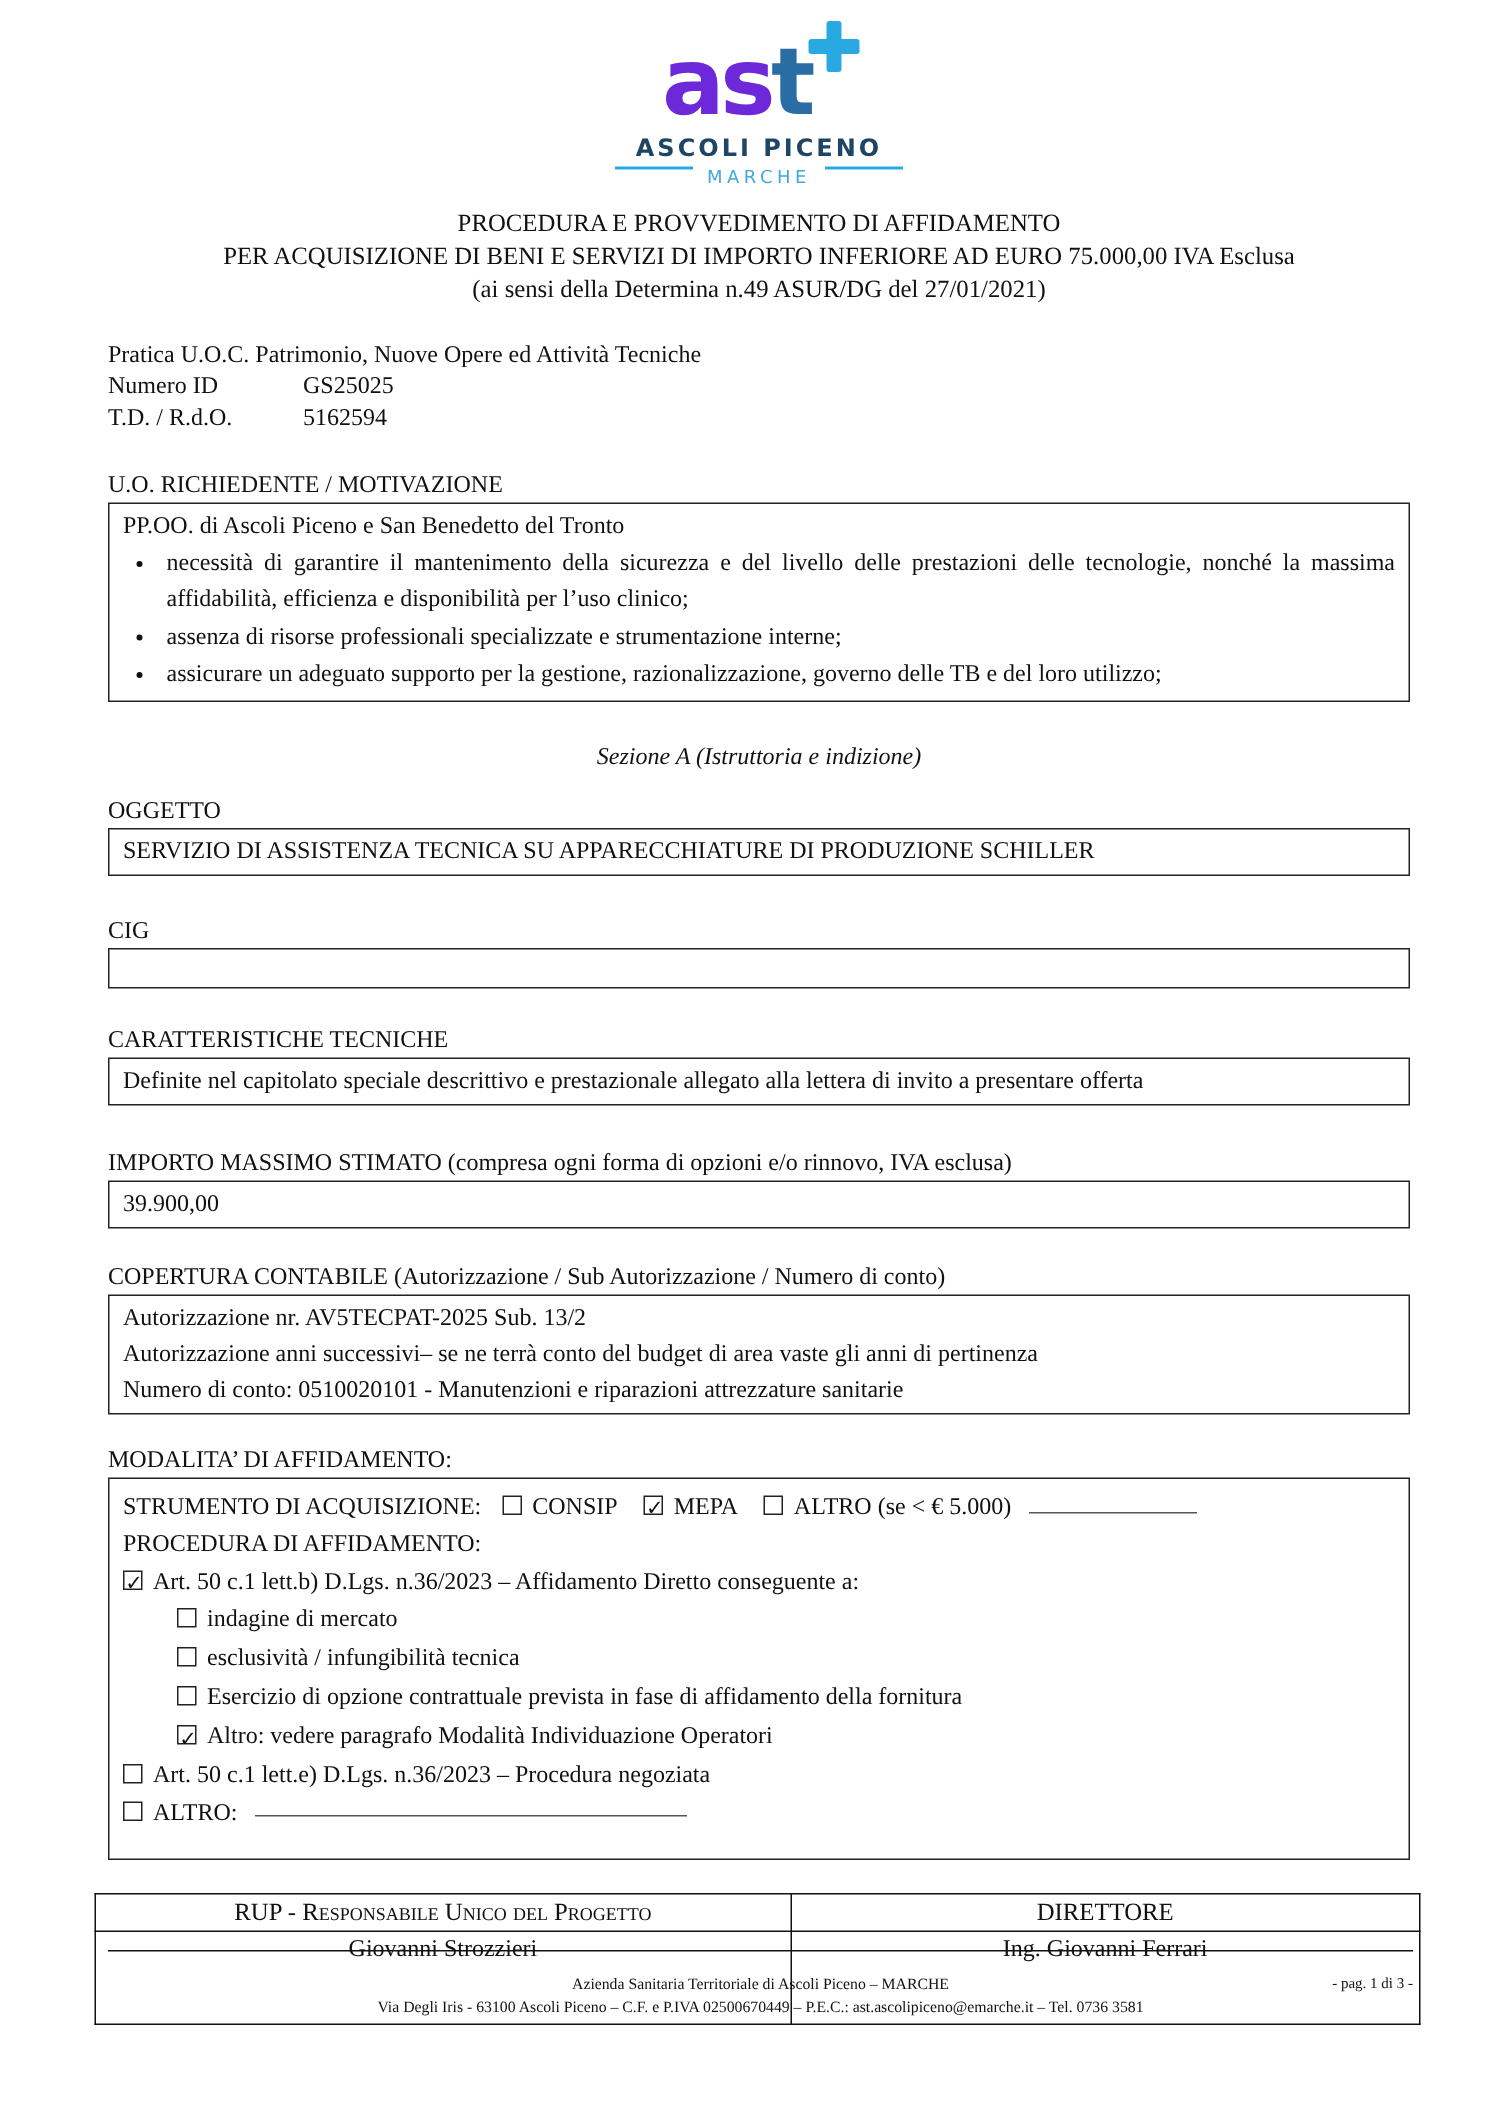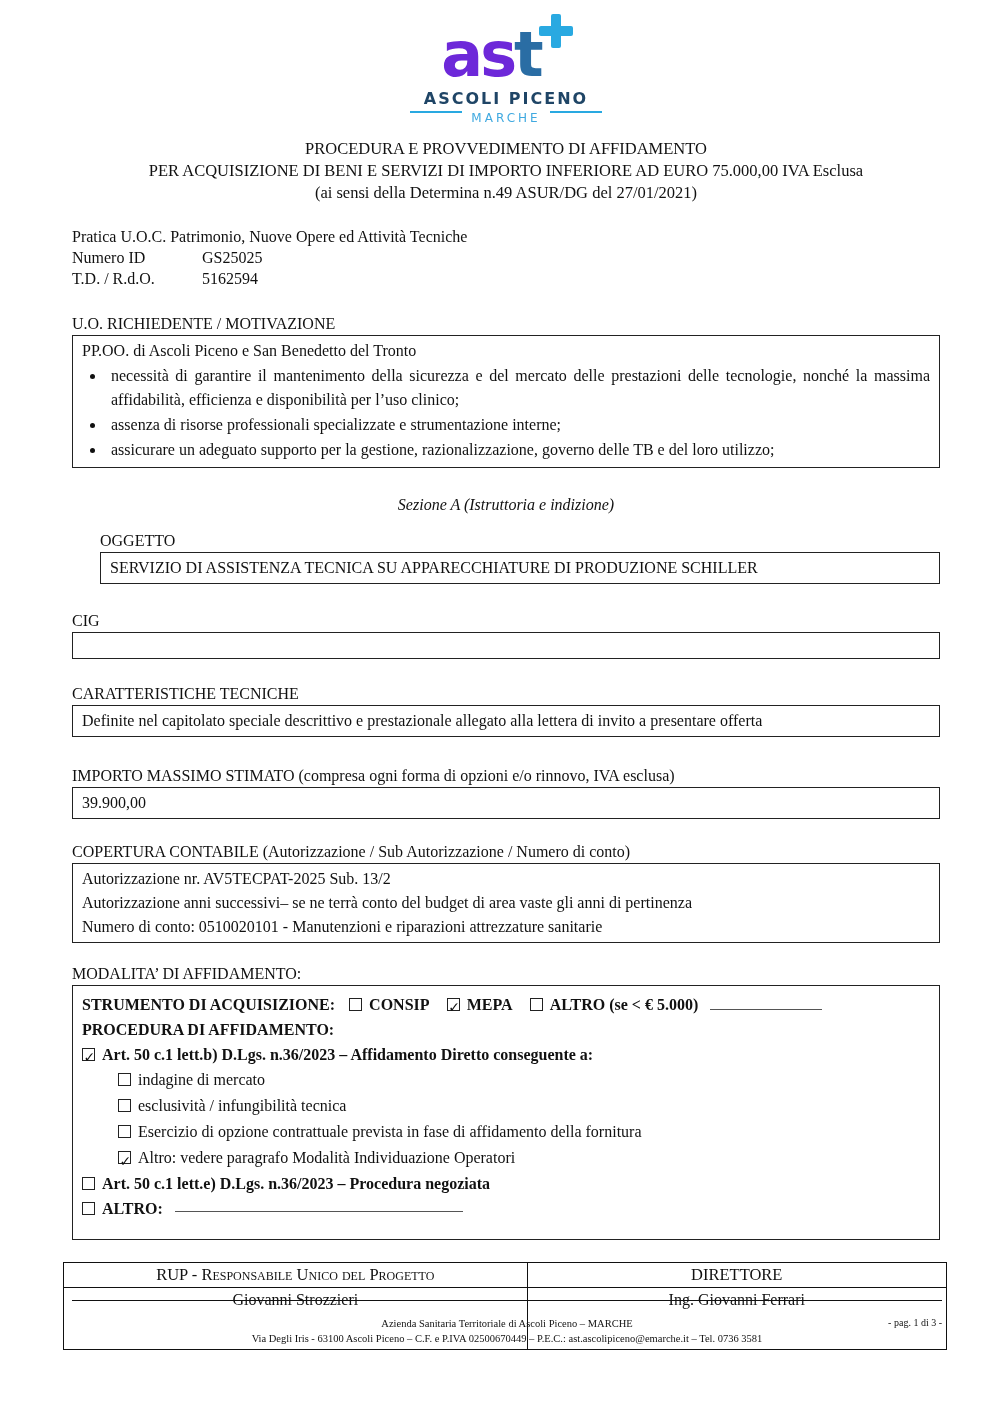--- a/index.html
+++ b/index.html
@@ -35,41 +35,41 @@
   .pratica { margin-top: 22px; font-size: 16px; line-height: 21px; }
   .pratica .lbl { display: inline-block; width: 130px; }
 
   
   .section-label { font-size: 16px; line-height: 22px; }
   .box { border: 1.5px solid #222; padding: 3px 9px; font-size: 16px; line-height: 24px; }
   .box-empty { height: 27px; }
 
   .mt-rich { margin-top: 24px; }
   .mt-seza { margin-top: 26px; text-align: center; font-style: italic; }
-  .mt-ogg  { margin-top: 14px; margin-left: 28px; }
+  .mt-ogg  { margin-top: 14px; }
   .mt-cig  { margin-top: 26px; }
   .mt-car  { margin-top: 24px; }
   .mt-imp  { margin-top: 28px; }
   .mt-cop  { margin-top: 22px; }
   .mt-mod  { margin-top: 20px; }
 
   .box ul { margin: 1px 0 2px 24px; padding: 0; }
   .box li { padding-left: 5px; margin-bottom: 1px; text-align: justify; }
 
   
   .cb { display: inline-block; width: 13px; height: 13px; border: 1.3px solid #222;
         vertical-align: -1px; margin-right: 7px; position: relative; background: #fff; }
   .cb.checked::after { content: "\2713"; position: absolute; left: 0.5px; top: -4px;
         font-size: 14px; font-weight: bold; font-family: "DejaVu Sans", sans-serif; color: #111; }
   .blank { display: inline-block; border-bottom: 1.3px solid #555; height: 4px; }
   .blank-sm { width: 112px; margin-left: 8px; }
   .blank-lg { width: 288px; margin-left: 8px; vertical-align: 2px; }
 
   .modal-box { padding: 6px 9px 18px 9px; }
-  .modal-row { line-height: 25px; font-weight: bold; }
+  .modal-row { line-height: 25px; }
   .modal-sub { padding-left: 36px; line-height: 26px; }
   .opt { margin-left: 14px; }
   .opt-first { margin-left: 10px; }
 
   
   .sig-table { width: 884px; margin-left: -9px; margin-top: 22px; border-collapse: collapse; }
   .sig-table th, .sig-table td { border: 1.6px solid #111; text-align: center; font-weight: normal; }
   .sig-table th { font-size: 16.5px; padding: 2px 4px; }
   .sig-table th.rup { font-variant: small-caps; }
   .sig-table td { height: 62px; vertical-align: top; font-size: 16px; padding-top: 3px; }
@@ -112,21 +112,21 @@
     <div>
       <span class="lbl">T.D. / R.d.O.</span><span>5162594</span>
     </div>
   </div>
 
   <div class="mt-rich">
     <div class="section-label">U.O. RICHIEDENTE / MOTIVAZIONE</div>
     <div class="box">
       <div>PP.OO. di Ascoli Piceno e San Benedetto del Tronto</div>
       <ul>
-        <li>necessità di garantire il mantenimento della sicurezza e del mercato delle prestazioni delle tecnologie, nonché la massima affidabilità, efficienza e disponibilità per l’uso clinico;</li>
+        <li>necessità di garantire il mantenimento della sicurezza e del livello delle prestazioni delle tecnologie, nonché la massima affidabilità, efficienza e disponibilità per l’uso clinico;</li>
         <li>assenza di risorse professionali specializzate e strumentazione interne;</li>
         <li>assicurare un adeguato supporto per la gestione, razionalizzazione, governo delle TB e del loro utilizzo;</li>
       </ul>
     </div>
   </div>
 
   <div class="section-label mt-seza">Sezione A (Istruttoria e indizione)</div>
 
   <div class="mt-ogg">
     <div class="section-label">OGGETTO</div>

